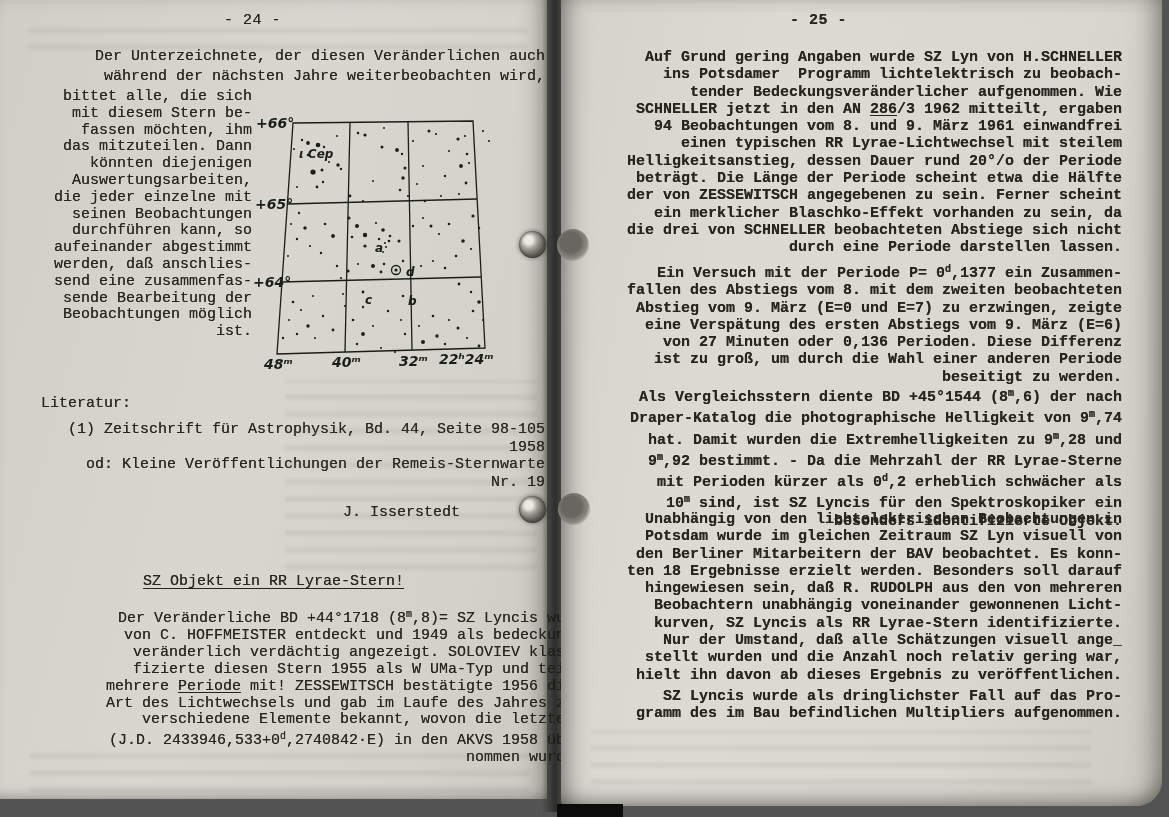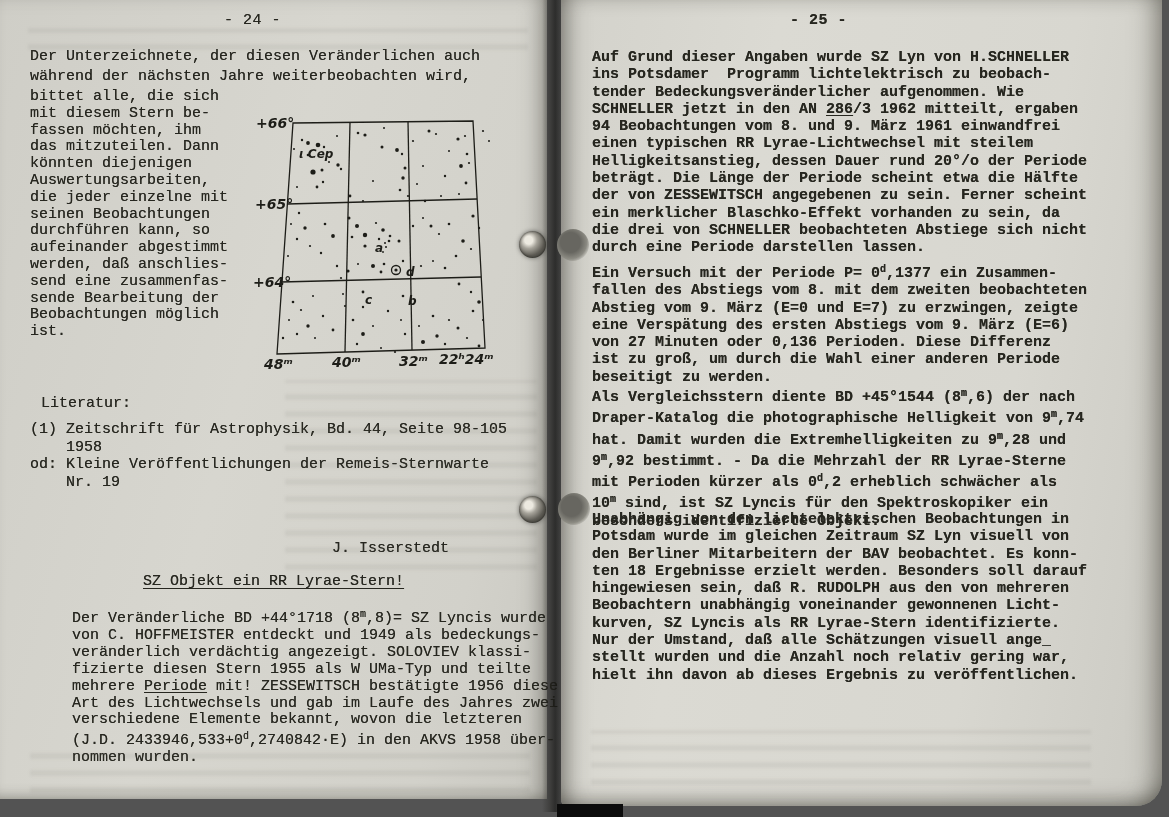--- a/index.html
+++ b/index.html
@@ -2,21 +2,21 @@
 <html><head>
 <meta charset="utf-8">
 <style>
   html,body{margin:0;padding:0;}
   body{
     width:1169px;height:817px;overflow:hidden;position:relative;
     background:#535353;
     font-family:"Liberation Mono","DejaVu Sans Mono",monospace;
   }
   .scene{position:absolute;inset:0;}
-  .page{position:absolute;top:0;}
+  .page{position:absolute;top:0;text-align:right;}
   .page-left{
     left:0;width:547px;height:799px;
     background:linear-gradient(105deg,#cfcec7,#d7d6cf 45%,#d2d1ca 82%,#c9c8c1);
     box-shadow:inset -16px 0 22px -12px rgba(55,53,47,.55), inset 0 -10px 14px -10px rgba(80,78,70,.5);
   }
   .page-right{
     left:561px;width:601px;height:806px;
     background:linear-gradient(100deg,#d3d2cb,#dbdad3 30%,#d8d7d0 70%,#cbcac3);
     border-radius:0 0 26px 6px;
     box-shadow:inset 18px 0 24px -14px rgba(50,48,42,.6), inset -20px 0 26px -14px rgba(60,58,50,.55), inset 0 -16px 20px -12px rgba(70,68,60,.5);
@@ -32,21 +32,21 @@
     position:absolute;white-space:pre-wrap;
     color:#26261f;font-size:15px;line-height:16.9px;
     text-shadow:0 0 .5px rgba(35,35,28,.75);
   }
   .pn-left{left:224px;top:13px;letter-spacing:.5px;}
   .pn-right{left:229px;top:13px;letter-spacing:.5px;}
   .intro-wide{left:30px;top:47px;width:515px;line-height:20px;}
   .intro-narrow{left:30px;top:89px;width:222px;line-height:16.8px;}
   .lit-label{left:30px;top:396px;margin-left:11px;}
   .lit-items{left:30px;top:421px;width:515px;line-height:17.6px;}
-  .signature{left:332px;top:505px;margin-top:36px;}
+  .signature{left:343px;top:505px;}
   .article-title{
     left:143px;top:574px;
     text-decoration:underline;text-underline-offset:3px;
   }
   .article-body{left:44px;top:607px;width:520px;margin-left:28px;}
 
   .para{left:31px;width:530px;line-height:17.3px;}
   .p1{top:49px;} .p2{top:261px;} .p3{top:385px;} .p4{top:511px;} .p5{top:688px;}
 
   .sup{font-size:10px;vertical-align:5px;}
@@ -278,21 +278,21 @@
 
     <div class="ghost" style="left:28px;top:28px;width:500px;height:22px;"></div>
     <div class="ghost" style="left:285px;top:380px;width:252px;height:190px;"></div>
     <div class="ghost" style="left:30px;top:745px;width:500px;height:48px;"></div>
   </div>
 
   <div class="gutter"></div>
 
   <div class="page page-right">
     <div class="txt pn-right">- 25 -</div>
-    <div class="txt para p1"><span>Auf Grund dieser Angaben wurde SZ Lyn von H.SCHNELLER
+    <div class="txt para p1"><span>Auf Grund gering Angaben wurde SZ Lyn von H.SCHNELLER
 ins Potsdamer  Programm lichtelektrisch zu beobach-
 tender Bedeckungsveränderlicher aufgenommen. Wie
 SCHNELLER jetzt in den AN </span><span class="u">286</span><span>/3 1962 mitteilt, ergaben
 94 Beobachtungen vom 8. und 9. März 1961 einwandfrei
 einen typischen RR Lyrae-Lichtwechsel mit steilem
 Helligkeitsanstieg, dessen Dauer rund 20°/o der Periode
 beträgt. Die Länge der Periode scheint etwa die Hälfte
 der von ZESSEWITSCH angegebenen zu sein. Ferner scheint
 ein merklicher Blaschko-Effekt vorhanden zu sein, da
 die drei von SCHNELLER beobachteten Abstiege sich nicht
@@ -314,20 +314,22 @@
     <div class="txt para p4">Unabhängig von den lichtelektrischen Beobachtungen in
 Potsdam wurde im gleichen Zeitraum SZ Lyn visuell von
 den Berliner Mitarbeitern der BAV beobachtet. Es konn-
 ten 18 Ergebnisse erzielt werden. Besonders soll darauf
 hingewiesen sein, daß R. RUDOLPH aus den von mehreren
 Beobachtern unabhängig voneinander gewonnenen Licht-
 kurven, SZ Lyncis als RR Lyrae-Stern identifizierte.
 Nur der Umstand, daß alle Schätzungen visuell ange_
 stellt wurden und die Anzahl noch relativ gering war,
 hielt ihn davon ab dieses Ergebnis zu veröffentlichen.</div>
+    <div class="txt para p5">SZ Lyncis wurde als dringlichster Fall auf das Pro-
+gramm des im Bau befindlichen Multipliers aufgenommen.</div>
 
     <div class="ghost" style="left:30px;top:730px;width:500px;height:55px;"></div>
   </div>
 
   <div class="hole grommet g1"></div>
   <div class="hole grommet g2"></div>
   <div class="hole shadow-hole h1"></div>
   <div class="hole shadow-hole h2"></div>
 
   <div class="black-bar"></div>

